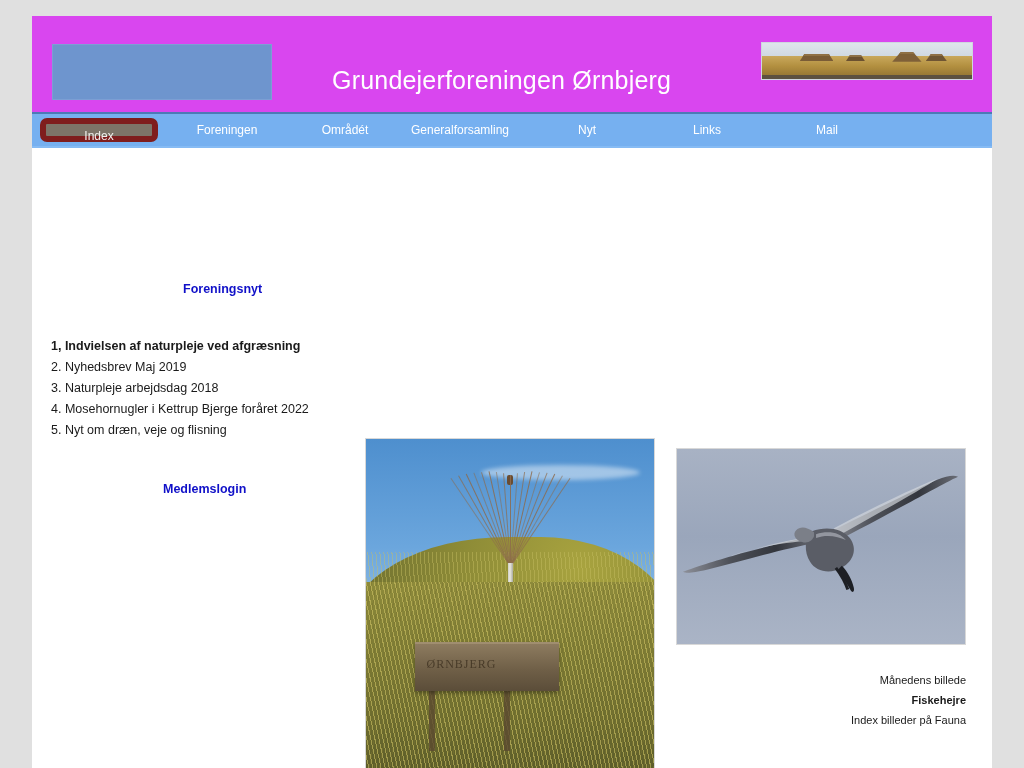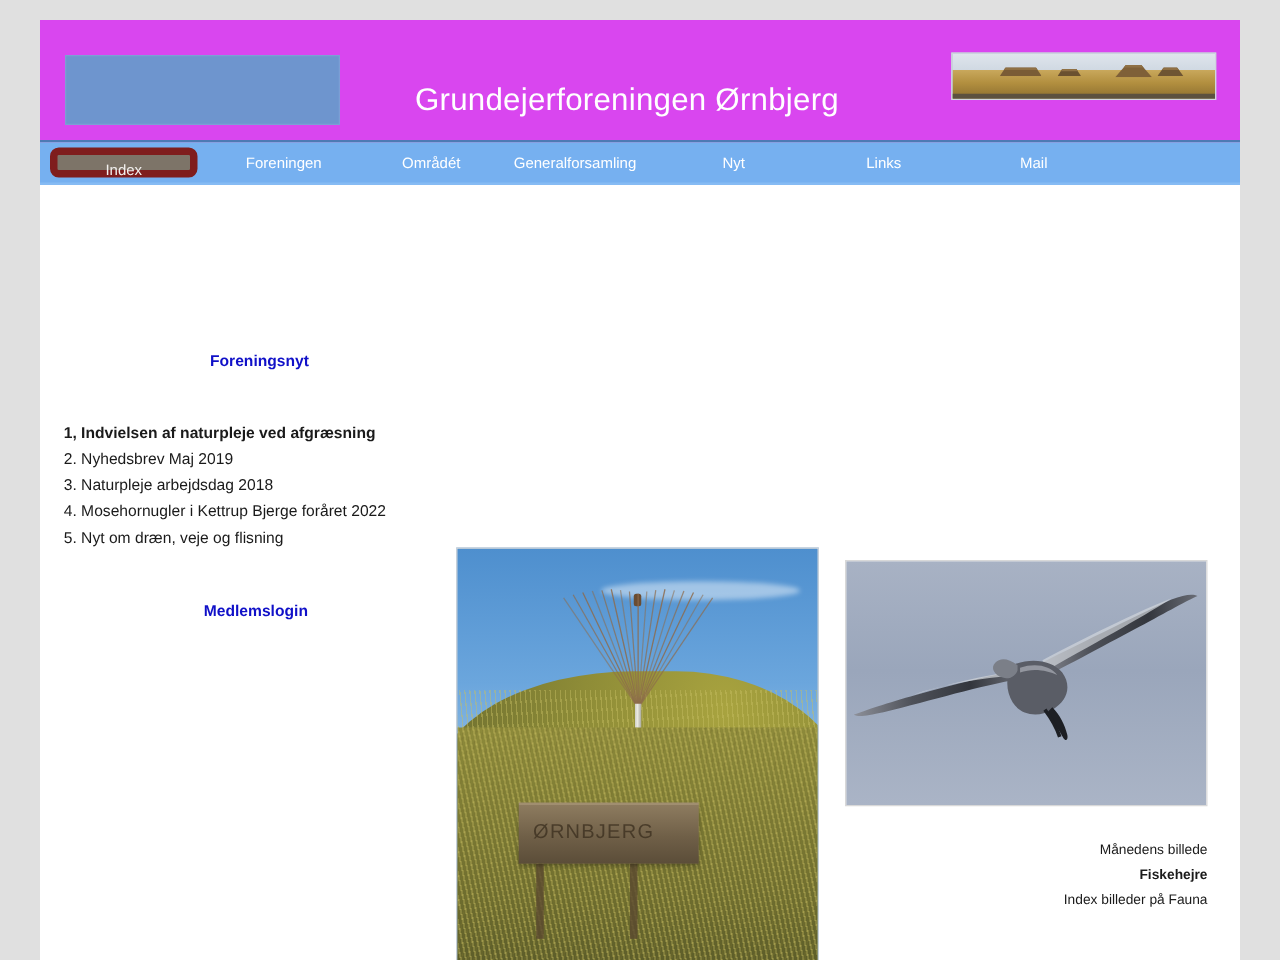--- a/index.html
+++ b/index.html
@@ -108,21 +108,21 @@
   }
 
   .link-heading {
     position: absolute;
     font-size: 12.5px;
     font-weight: bold;
     color: #1010c8;
     cursor: pointer;
     white-space: nowrap;
   }
-  #foreningsnyt-link { left: 116px; top: 134px; padding-left: 20px; }
+  #foreningsnyt-link { left: 131px; top: 134px; padding-left: 20px; }
   #medlemslogin-link { left: 131px; top: 334px; }
 
   #news-list {
     position: absolute;
     left: 19px; top: 188px;
     width: 310px;
   }
   .news-item {
     font-size: 12.5px;
     color: #1a1a1a;
@@ -186,23 +186,23 @@
     background: #6a4c31; border-radius: 2px;
   }
   #photo-main .sign {
     position: absolute; left: 17%; top: 54%; width: 50%; height: 13%;
     background: linear-gradient(#8d7b5f, #6f5f47 55%, #5b4d39);
     border-top: 2px solid #a08e70;
     box-shadow: 0 2px 4px rgba(0,0,0,.35);
   }
   #photo-main .sign span {
     position: absolute; left: 8%; top: 28%;
-    font-size: 16px; letter-spacing: 1px;
+    font-size: 12px; letter-spacing: 1px;
     color: rgba(58,46,30,.75);
-    font-family: Liberation Sans, sans-serif;
+    font-family: Liberation Serif, serif;
   }
   #photo-main .leg {
     position: absolute; top: 67%; width: 2%; height: 16%;
     background: rgba(90,72,48,.8);
   }
   #photo-main .leg.l { left: 22%; }
   #photo-main .leg.r { left: 48%; }
 
   
   #photo-bird {

